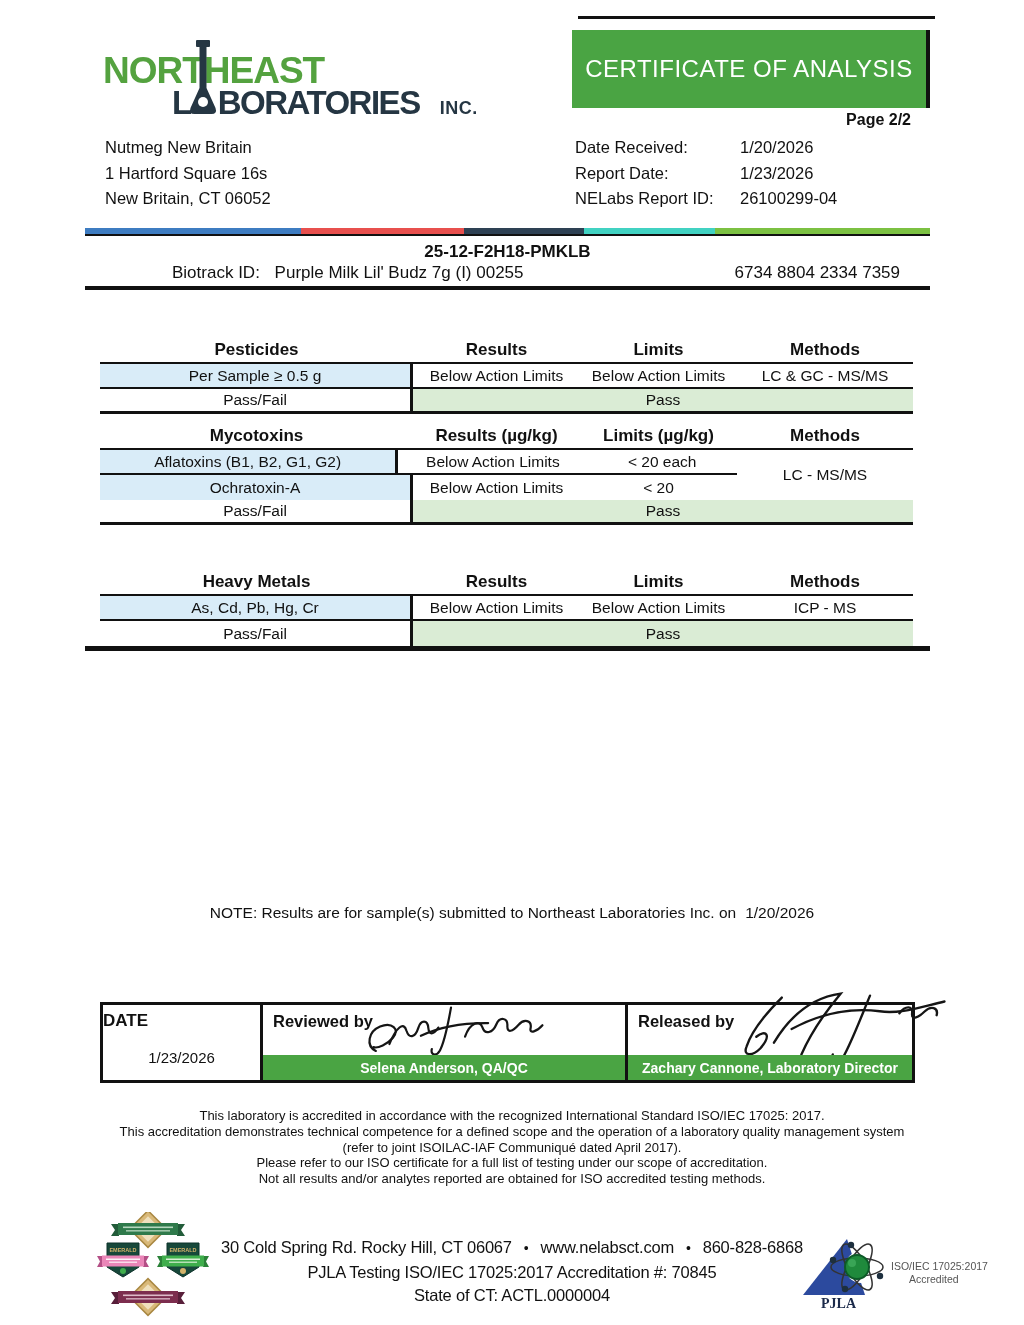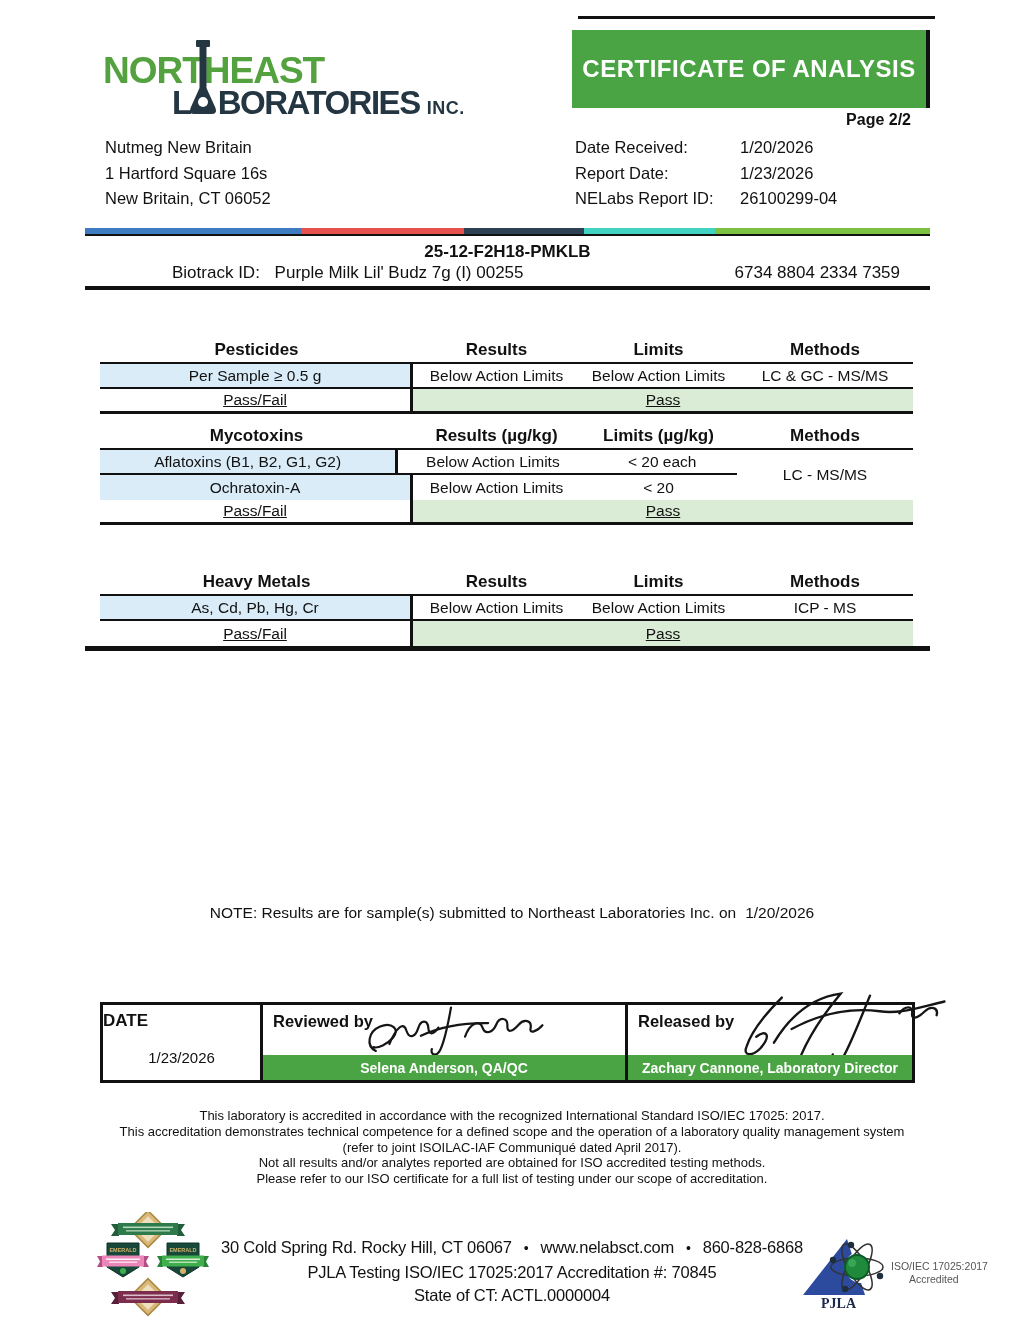--- a/index.html
+++ b/index.html
@@ -7,26 +7,26 @@
   .page {
     position:relative; width:1024px; height:1325px; background:#fff;
     font-family:"Liberation Sans", sans-serif; color:#1a1a1a; overflow:hidden;
   }
   
   .logo-l1 { position:absolute; left:103px; top:50px; font-size:37px; font-weight:bold;
              letter-spacing:-1px; color:#54a23f; z-index:1; }
   .logo-l2 { position:absolute; left:172px; top:84px; font-size:33px; font-weight:bold;
              letter-spacing:-1.5px; color:#253643; z-index:1; white-space:nowrap; }
   .logo-l2 .flask-gap { display:inline-block; width:27px; }
-  .logo-inc { font-size:18px; letter-spacing:0.5px; margin-left:7px; }
+  .logo-inc { font-size:18px; letter-spacing:0.5px; margin-left:20px; }
   .logo-flask { position:absolute; left:188px; top:40px; z-index:2; }
   .banner-topline { position:absolute; left:578px; top:16px; width:357px; height:3px; background:#111; }
   .banner { position:absolute; left:572px; top:30px; width:358px; height:78px; background:#4aa443;
             border-right:4px solid #111; display:flex; align-items:center; justify-content:center; }
-  .banner span { color:#fff; font-size:24px; font-weight:bold; letter-spacing:0.5px; }
+  .banner span { color:#fff; font-size:24px; font-weight:normal; letter-spacing:0.5px; }
   .page-num { position:absolute; left:700px; top:111px; width:211px; text-align:right;
               font-weight:bold; font-size:16px; color:#111; }
   .client { position:absolute; left:105px; top:135px; font-size:16.5px; line-height:25.5px; color:#111; }
   .meta { position:absolute; left:575px; top:135px; font-size:16.5px; line-height:25.5px; color:#111; }
   .meta-row { display:flex; }
   .meta-label { width:165px; }
   
   .color-bar { position:absolute; left:85px; top:228px; width:845px; height:8px; display:flex;
                border-bottom:2px solid #111; }
   .seg-blue  { width:25.6%; background:#3e7cc1; }
@@ -42,21 +42,21 @@
   .hr-dark { position:absolute; background:#111; }
   
   .tbl { position:absolute; left:100px; width:813px; color:#111; }
   .t-head { display:flex; height:26px; align-items:center; font-weight:bold; font-size:17px;
             border-bottom:2.5px solid #111; }
   .t-head .c { text-align:center; }
   .c1 { width:313px; } .c2 { width:167px; } .c3 { width:157px; } .c4 { width:176px; }
   .t-row { display:flex; height:25px; font-size:15.5px; border-bottom:2px solid #111; }
   .cell { display:flex; align-items:center; justify-content:center; }
   .cell.c1 { background:#d9ecf8; border-right:3px solid #111; }
-  .t-pass { display:flex; height:25px; font-size:15.5px; border-bottom:3px solid #111;text-decoration:underline; }
+  .t-pass { display:flex; height:25px; font-size:15.5px; border-bottom:3px solid #111; }
   .t-pass .pf { width:313px; border-right:3px solid #111; display:flex; align-items:center; justify-content:center; }
   .t-pass .pv { flex:1; background:#daecd5; display:flex; align-items:center; justify-content:center; }
   .t-pass.no-bottom { border-bottom:none; }
   .myco-body { display:flex; }
   .myco-left { width:637px; }
   .m-row { display:flex; height:25px; font-size:15.5px; }
   .m-row.div { border-bottom:2.5px solid #111;gap:15px; }
   .myco-method { width:176px; height:50px; display:flex; align-items:center; justify-content:center; font-size:15.5px; }
   
   .note { position:absolute; left:0; top:904px; width:1024px; text-align:center; font-size:15.5px; color:#111; }
@@ -246,22 +246,22 @@
         </g>
       </svg>
       <div class="so-greenbar">Zachary Cannone, Laboratory Director</div>
     </div>
   </div>
 
   <div class="accred">
     <div>This laboratory is accredited in accordance with the recognized International Standard ISO/IEC 17025: 2017.</div>
     <div>This accreditation demonstrates technical competence for a defined scope and the operation of a laboratory quality management system</div>
     <div>(refer to joint ISOILAC-IAF Communiqué dated April 2017).</div>
+    <div>Please refer to our ISO certificate for a full list of testing under our scope of accreditation.</div>
     <div>Not all results and/or analytes reported are obtained for ISO accredited testing methods.</div>
-    <div>Please refer to our ISO certificate for a full list of testing under our scope of accreditation.</div>
   </div>
 
   <svg class="badges" width="118" height="113" viewBox="0 0 118 113">
 
     <g>
       <g transform="rotate(45 53 17)">
         <rect x="40" y="4" width="26" height="26" fill="#d9b979" stroke="#a98842" stroke-width="1.5"></rect>
         <rect x="44" y="8" width="18" height="18" fill="#efe0bd"></rect>
       </g>
       <polygon points="16,12 24,12 24,24 16,24 20,18" fill="#225c3a"></polygon>

